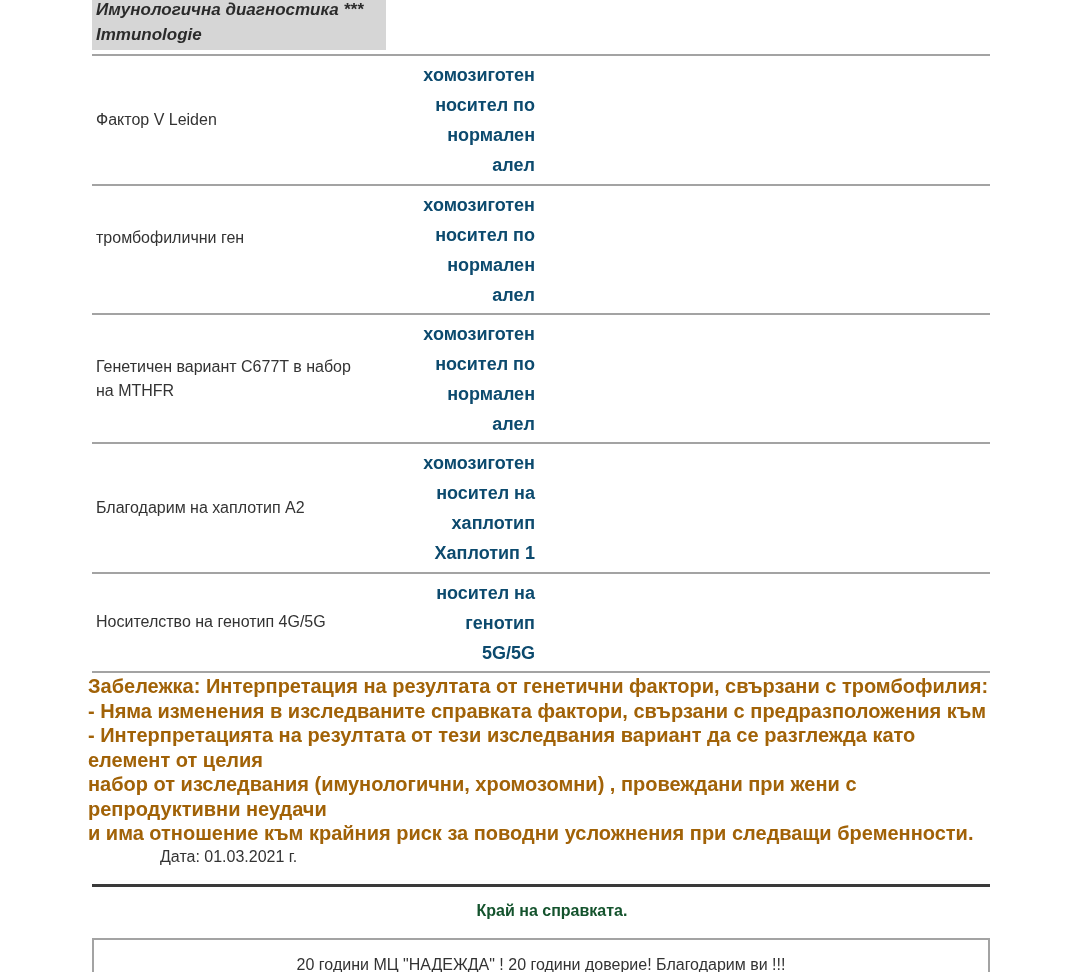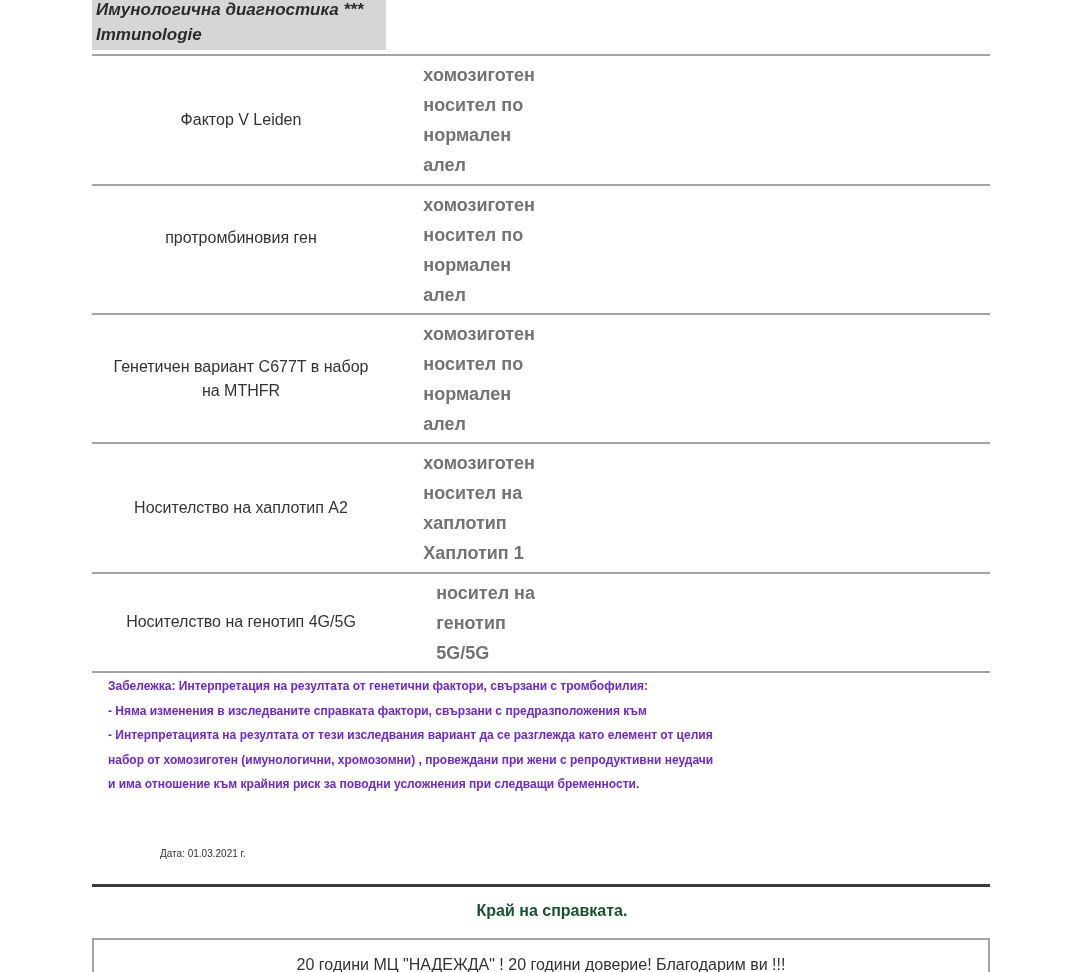--- a/index.html
+++ b/index.html
@@ -3,24 +3,24 @@
 <meta charset="utf-8">
 <style>
   html, body { margin:0; padding:0; background:#ffffff; }
   body { width:1080px; height:972px; overflow:hidden; position:relative;
          font-family:"Liberation Sans", sans-serif; color:#222; }
   .section-header { position:absolute; left:92px; top:-8px; width:294px; height:58px;
          background:#d6d6d6; box-sizing:border-box; padding:5px 4px 0 4px; }
   .section-header div { font-weight:bold; font-style:italic; font-size:17px; line-height:25px; color:#2b2b2b; }
   .hr { position:absolute; left:92px; width:898px; height:2px; background:#a3a3a3; }
   .row { position:absolute; left:92px; width:898px; }
-  .test-name { position:absolute; left:4px; font-size:16px; line-height:24px; color:#333; width:290px;text-align:center; }
-  .result { position:absolute; right:455px; text-align:left; font-weight:bold; font-size:18px; line-height:30px; color:#737373; white-space:nowrap; }
-  .note { position:absolute; left:108px; top:674px; width:910px; font-weight:bold; font-size:12px; line-height:24.5px; color:#6d28d9; }
-  .date { position:absolute; left:160px; top:848px; font-size:10px; color:#333; }
+  .test-name { position:absolute; left:4px; font-size:16px; line-height:24px; color:#333; width:290px; }
+  .result { position:absolute; right:455px; text-align:right; font-weight:bold; font-size:18px; line-height:30px; color:#0c4a6e; white-space:nowrap; }
+  .note { position:absolute; left:88px; top:674px; width:910px; font-weight:bold; font-size:20px; line-height:24.5px; color:#a16207; }
+  .date { position:absolute; left:160px; top:848px; font-size:16px; color:#333; }
   .hr-dark { position:absolute; left:92px; top:884px; width:898px; height:3px; background:#3a3a3a; }
   .end { position:absolute; left:12px; width:1080px; top:902px; text-align:center; font-weight:bold; font-size:16px; color:#14532d; }
   .footer-box { position:absolute; left:92px; top:938px; width:898px; height:50px; box-sizing:border-box;
          border:2px solid #a3a3a3; text-align:center; padding-top:16px; font-size:16px; color:#333; }
 </style>
 </head>
 <body>
 
 <div class="section-header">
   <div>Имунологична диагностика ***</div>
@@ -35,21 +35,21 @@
     <div>хомозиготен</div>
     <div>носител по</div>
     <div>нормален</div>
     <div>алел</div>
   </div>
 </div>
 <div class="hr" style="top:184px"></div>
 
 <div class="row" style="top:190px;height:124px">
   <div class="test-name" style="top:36px">
-    <div>протромбиновия ген</div>
+    <div>тромбофилични ген</div>
   </div>
   <div class="result" style="top:0">
     <div>хомозиготен</div>
     <div>носител по</div>
     <div>нормален</div>
     <div>алел</div>
   </div>
 </div>
 <div class="hr" style="top:313px"></div>
 
@@ -61,21 +61,21 @@
   <div class="result" style="top:0">
     <div>хомозиготен</div>
     <div>носител по</div>
     <div>нормален</div>
     <div>алел</div>
   </div>
 </div>
 <div class="hr" style="top:442px"></div>
 
 <div class="row" style="top:448px;height:124px">
-  <div class="test-name" style="top:48px">Носителство на хаплотип А2</div>
+  <div class="test-name" style="top:48px">Благодарим на хаплотип А2</div>
   <div class="result" style="top:0">
     <div>хомозиготен</div>
     <div>носител на</div>
     <div>хаплотип</div>
     <div>Хаплотип 1</div>
   </div>
 </div>
 <div class="hr" style="top:572px"></div>
 
 <div class="row" style="top:578px;height:94px">
@@ -85,21 +85,21 @@
     <div>генотип</div>
     <div>5G/5G</div>
   </div>
 </div>
 <div class="hr" style="top:671px"></div>
 
 <div class="note">
   <div>Забележка: Интерпретация на резултата от генетични фактори, свързани с тромбофилия:</div>
   <div>- Няма изменения в изследваните справката фактори, свързани с предразположения към</div>
   <div>- Интерпретацията на резултата от тези изследвания вариант да се разглежда като елемент от целия</div>
-  <div>набор от хомозиготен (имунологични, хромозомни) , провеждани при жени с репродуктивни неудачи</div>
+  <div>набор от изследвания (имунологични, хромозомни) , провеждани при жени с репродуктивни неудачи</div>
   <div>и има отношение към крайния риск за поводни усложнения при следващи бременности.</div>
 </div>
 
 <div class="date">Дата: 01.03.2021 г.</div>
 
 <div class="hr-dark"></div>
 
 <div class="end">Край на справката.</div>
 
 <div class="footer-box">

